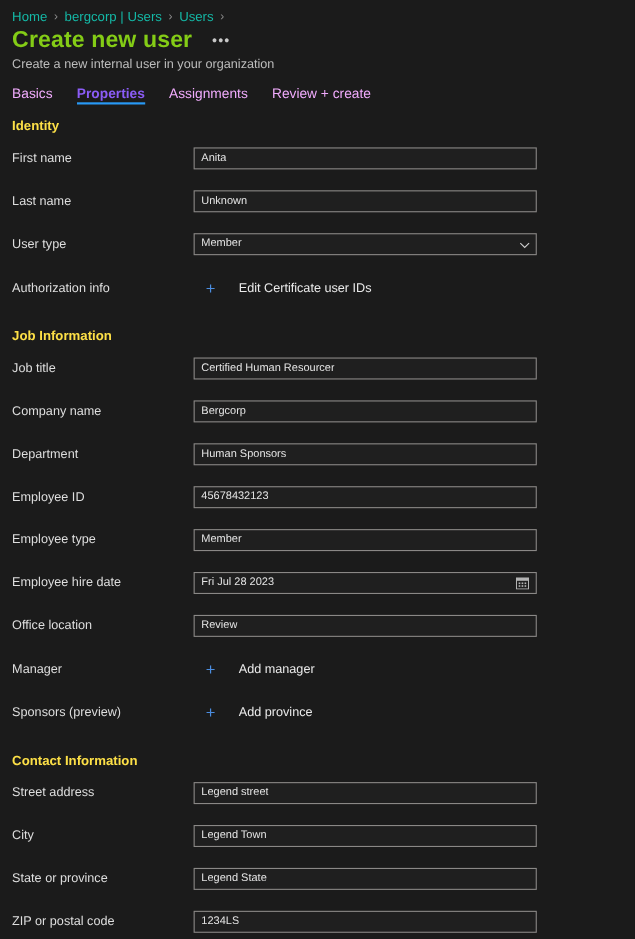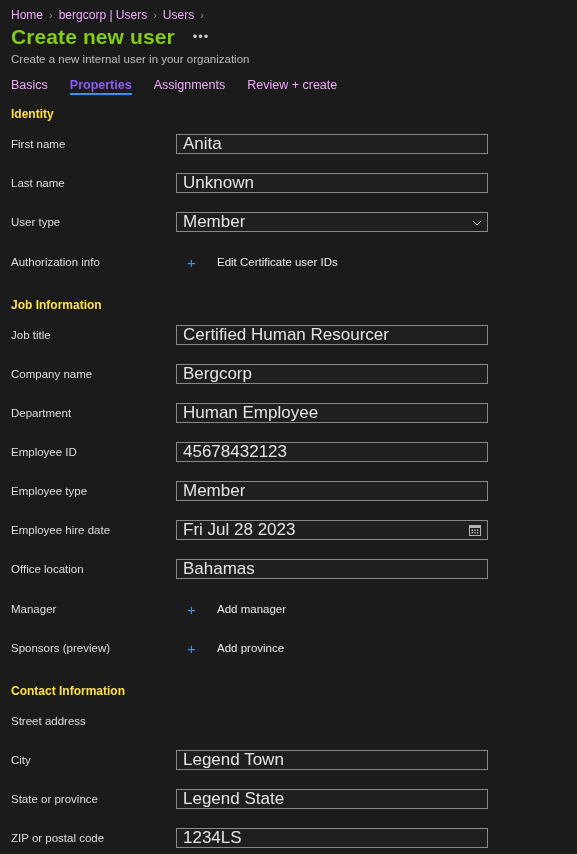--- a/index.html
+++ b/index.html
@@ -17,21 +17,21 @@
   }
 
   
   #breadcrumb {
     display: flex; align-items: center;
     padding: 8px 0 0 11px;
     height: 22px;
     font-size: 12px;
   }
   #breadcrumb .crumb {
-    color: #f0abfc;
+    color: #14b8a6;
     white-space: nowrap;
   }
   #breadcrumb .sep {
     color: #8d8d8d;
     margin: 0 6px;
     font-size: 11px;
   }
 
   
   #title-row {
@@ -110,21 +110,21 @@
   .tb {
     position: relative;
     height: 20px;
     background: #1f1f1f;
     border: 1px solid #8a8886;
     display: flex;
     align-items: center;
     max-width: 312px;
   }
   .tb .val {
-    font-size: 17px;
+    font-size: 10px;
     color: #e4e4e4;
     padding-left: 6px;
     line-height: 18px;
     white-space: nowrap;
     overflow: hidden;
     text-align: right;
   }
   .tb .val:empty::before { content: ""; }
 
   .tb .chev {
@@ -260,21 +260,21 @@
         <div class="val">Bergcorp</div>
       </div>
     </div>
   </div>
   <div class="gap-sm"></div>
 
   <div class="row">
     <div class="lbl">Department</div>
     <div class="ctrl">
       <div class="tb">
-        <div class="val">Human Employee</div>
+        <div class="val">Human Sponsors</div>
       </div>
     </div>
   </div>
   <div class="gap-sm"></div>
 
   <div class="row">
     <div class="lbl">Employee ID</div>
     <div class="ctrl">
       <div class="tb">
         <div class="val">45678432123</div>
@@ -312,21 +312,21 @@
         </span>
       </div>
     </div>
   </div>
   <div class="gap-sm"></div>
 
   <div class="row">
     <div class="lbl">Office location</div>
     <div class="ctrl">
       <div class="tb">
-        <div class="val">Bahamas</div>
+        <div class="val">Review</div>
       </div>
     </div>
   </div>
   <div class="gap-md"></div>
 
   <div class="row">
     <div class="lbl">Manager</div>
     <div class="ctrl">
       <div class="addlink">
         <span class="plus">+</span>
@@ -343,20 +343,25 @@
         <span class="plus">+</span>
         <span class="atxt">Add province</span>
       </div>
     </div>
   </div>
 
   <div class="section-head" style="margin-top:22px">Contact Information</div>
 
   <div class="row">
     <div class="lbl">Street address</div>
+    <div class="ctrl">
+      <div class="tb">
+        <div class="val">Legend street</div>
+      </div>
+    </div>
   </div>
   <div class="gap-sm"></div>
 
   <div class="row">
     <div class="lbl">City</div>
     <div class="ctrl">
       <div class="tb">
         <div class="val">Legend Town</div>
       </div>
     </div>

